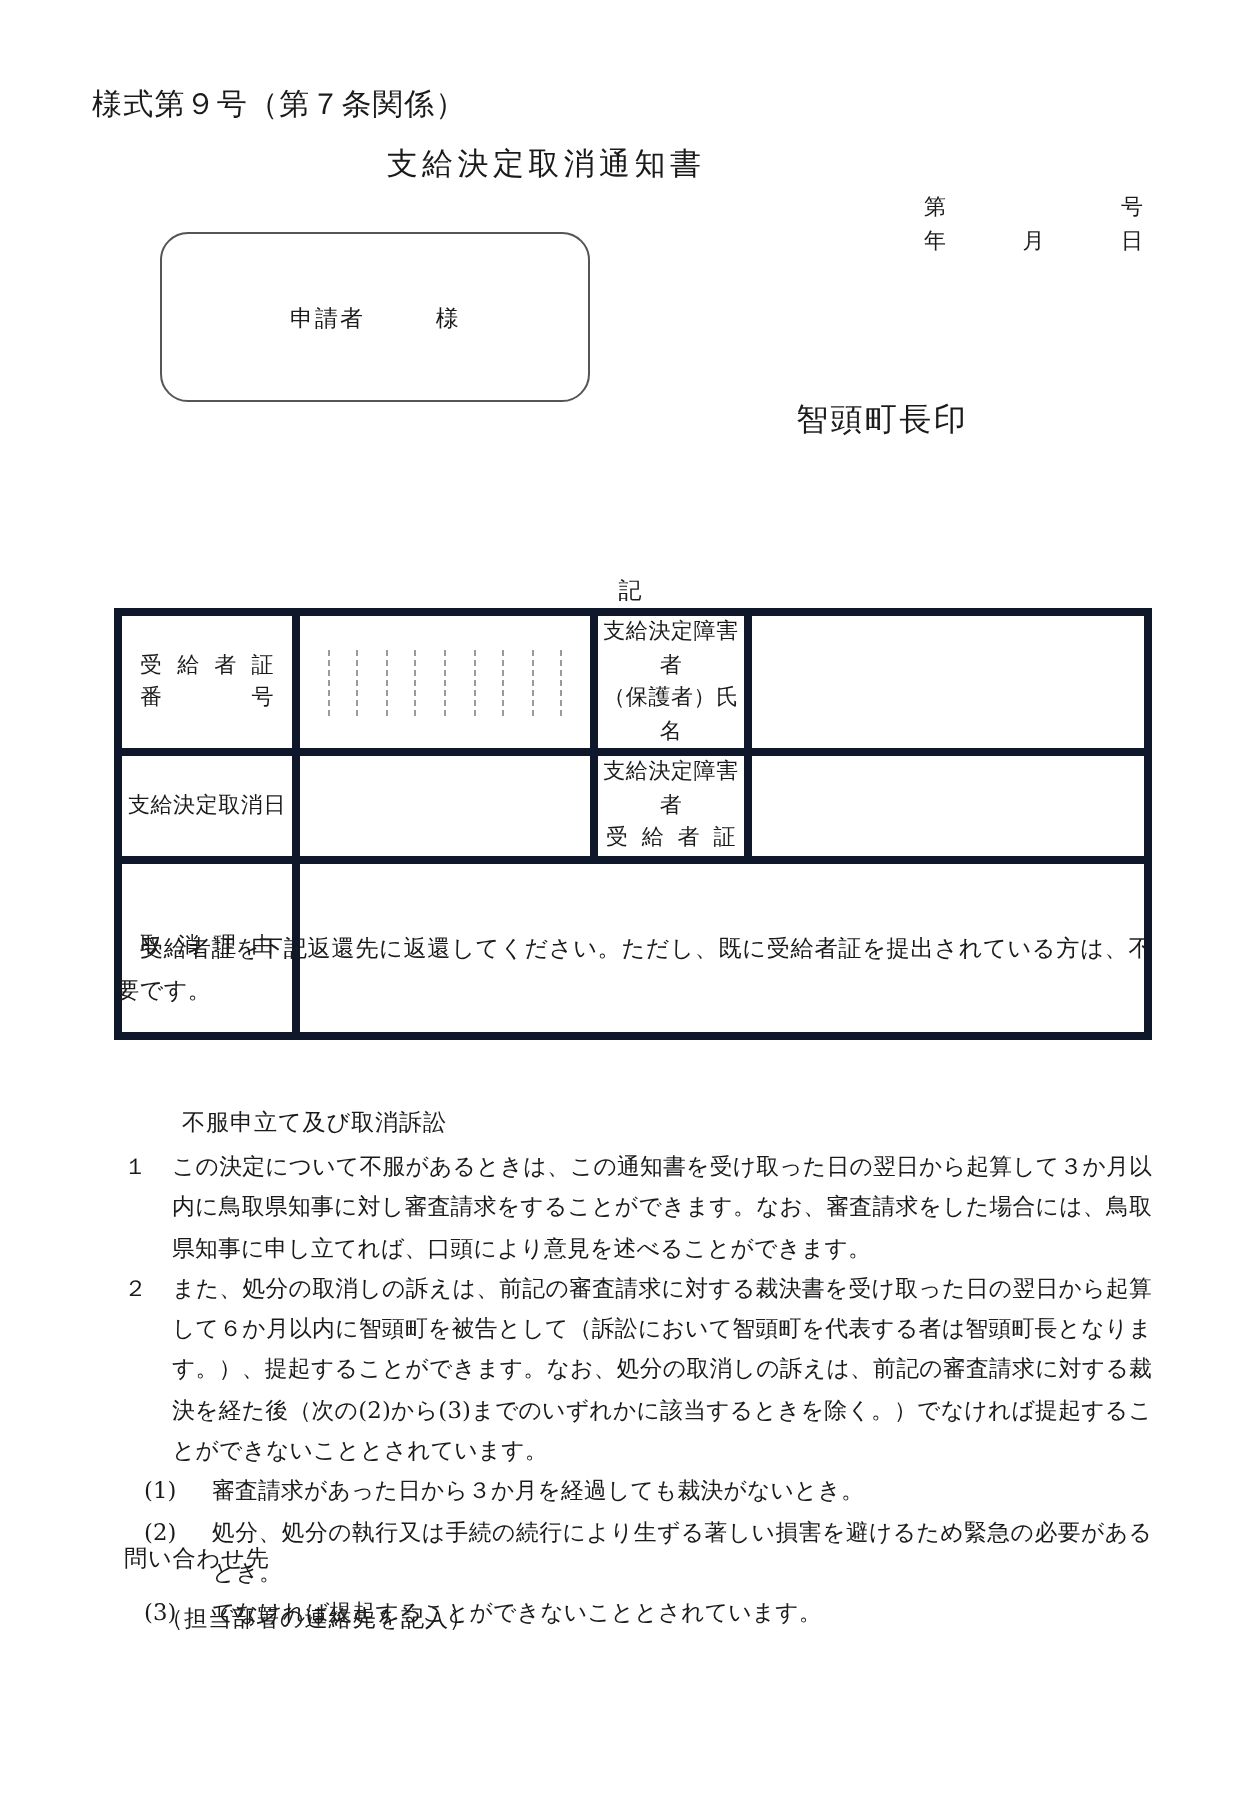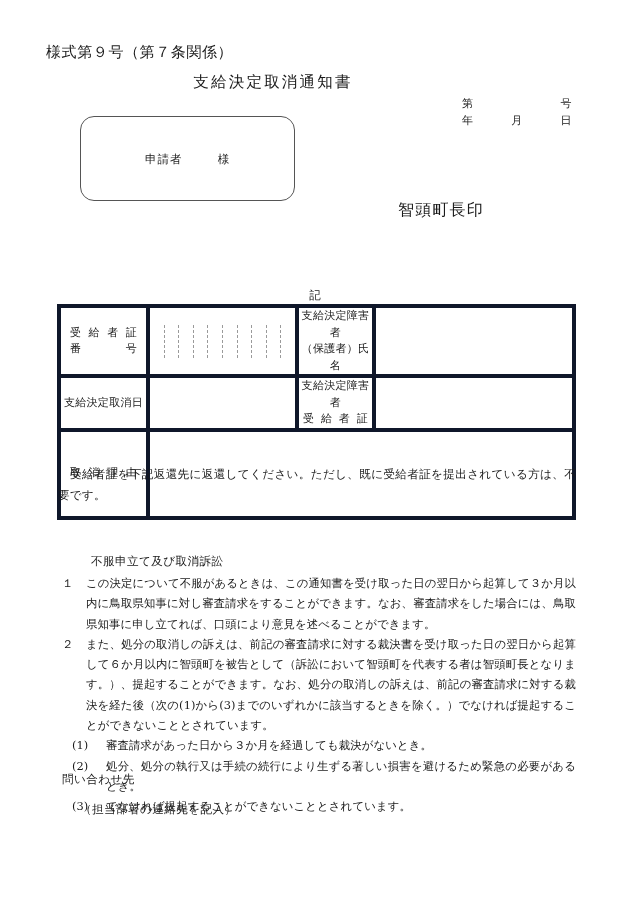--- a/index.html
+++ b/index.html
@@ -346,21 +346,21 @@
   <div class="return-para">受給者証を下記返還先に返還してください。ただし、既に受給者証を提出されている方は、不要です。</div>
 
   <div class="appeal-head">不服申立て及び取消訴訟</div>
   <div class="appeal-list">
     <div class="item">
       <span class="mk">１</span>
       <span class="tx">この決定について不服があるときは、この通知書を受け取った日の翌日から起算して３か月以内に鳥取県知事に対し審査請求をすることができます。なお、審査請求をした場合には、鳥取県知事に申し立てれば、口頭により意見を述べることができます。</span>
     </div>
     <div class="item">
       <span class="mk">２</span>
-      <span class="tx">また、処分の取消しの訴えは、前記の審査請求に対する裁決書を受け取った日の翌日から起算して６か月以内に智頭町を被告として（訴訟において智頭町を代表する者は智頭町長となります。）、提起することができます。なお、処分の取消しの訴えは、前記の審査請求に対する裁決を経た後（次の(1)から(3)までのいずれかに該当するときを除く。）でなければ提起することができないこととされています。</span>
+      <span class="tx">また、処分の取消しの訴えは、前記の審査請求に対する裁決書を受け取った日の翌日から起算して６か月以内に智頭町を被告として（訴訟において智頭町を代表する者は智頭町長となります。）、提起することができます。なお、処分の取消しの訴えは、前記の審査請求に対する裁決を経た後（次の(2)から(3)までのいずれかに該当するときを除く。）でなければ提起することができないこととされています。</span>
     </div>
     <div class="item sub">
       <span class="mk">(1)</span>
       <span class="tx">審査請求があった日から３か月を経過しても裁決がないとき。</span>
     </div>
     <div class="item sub">
       <span class="mk">(2)</span>
       <span class="tx">処分、処分の執行又は手続の続行により生ずる著しい損害を避けるため緊急の必要があるとき。</span>
     </div>
     <div class="item sub">

